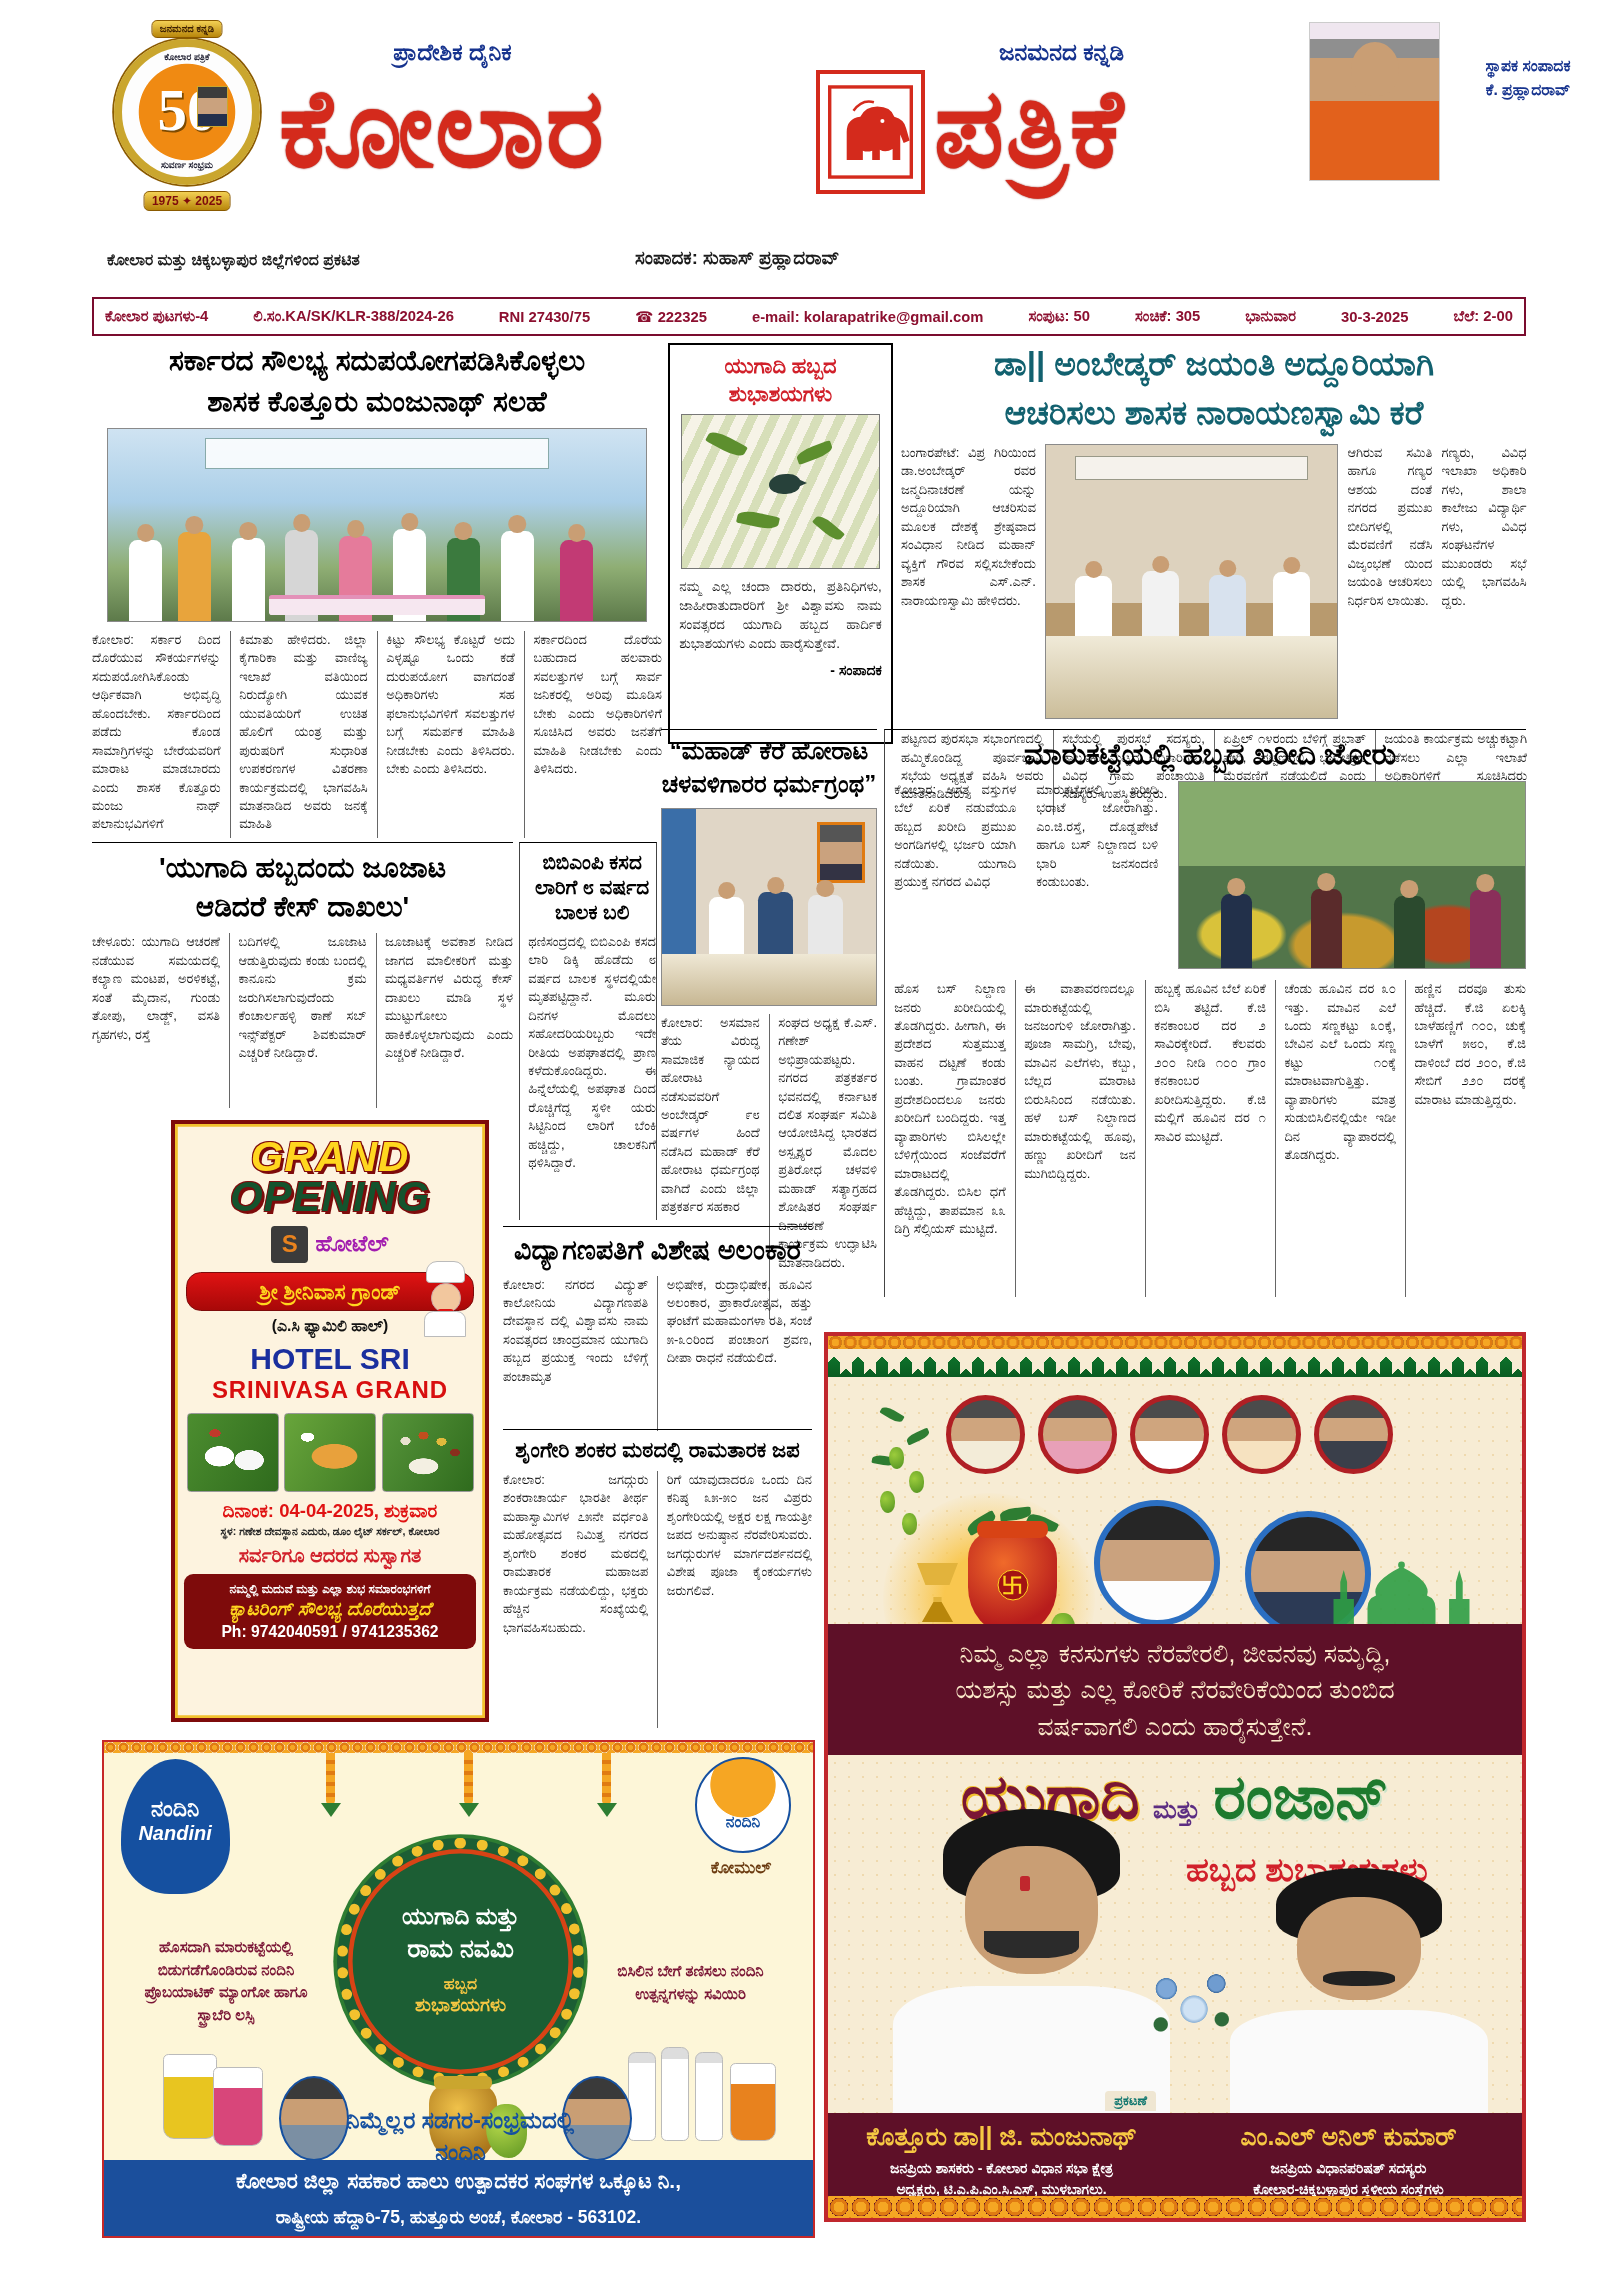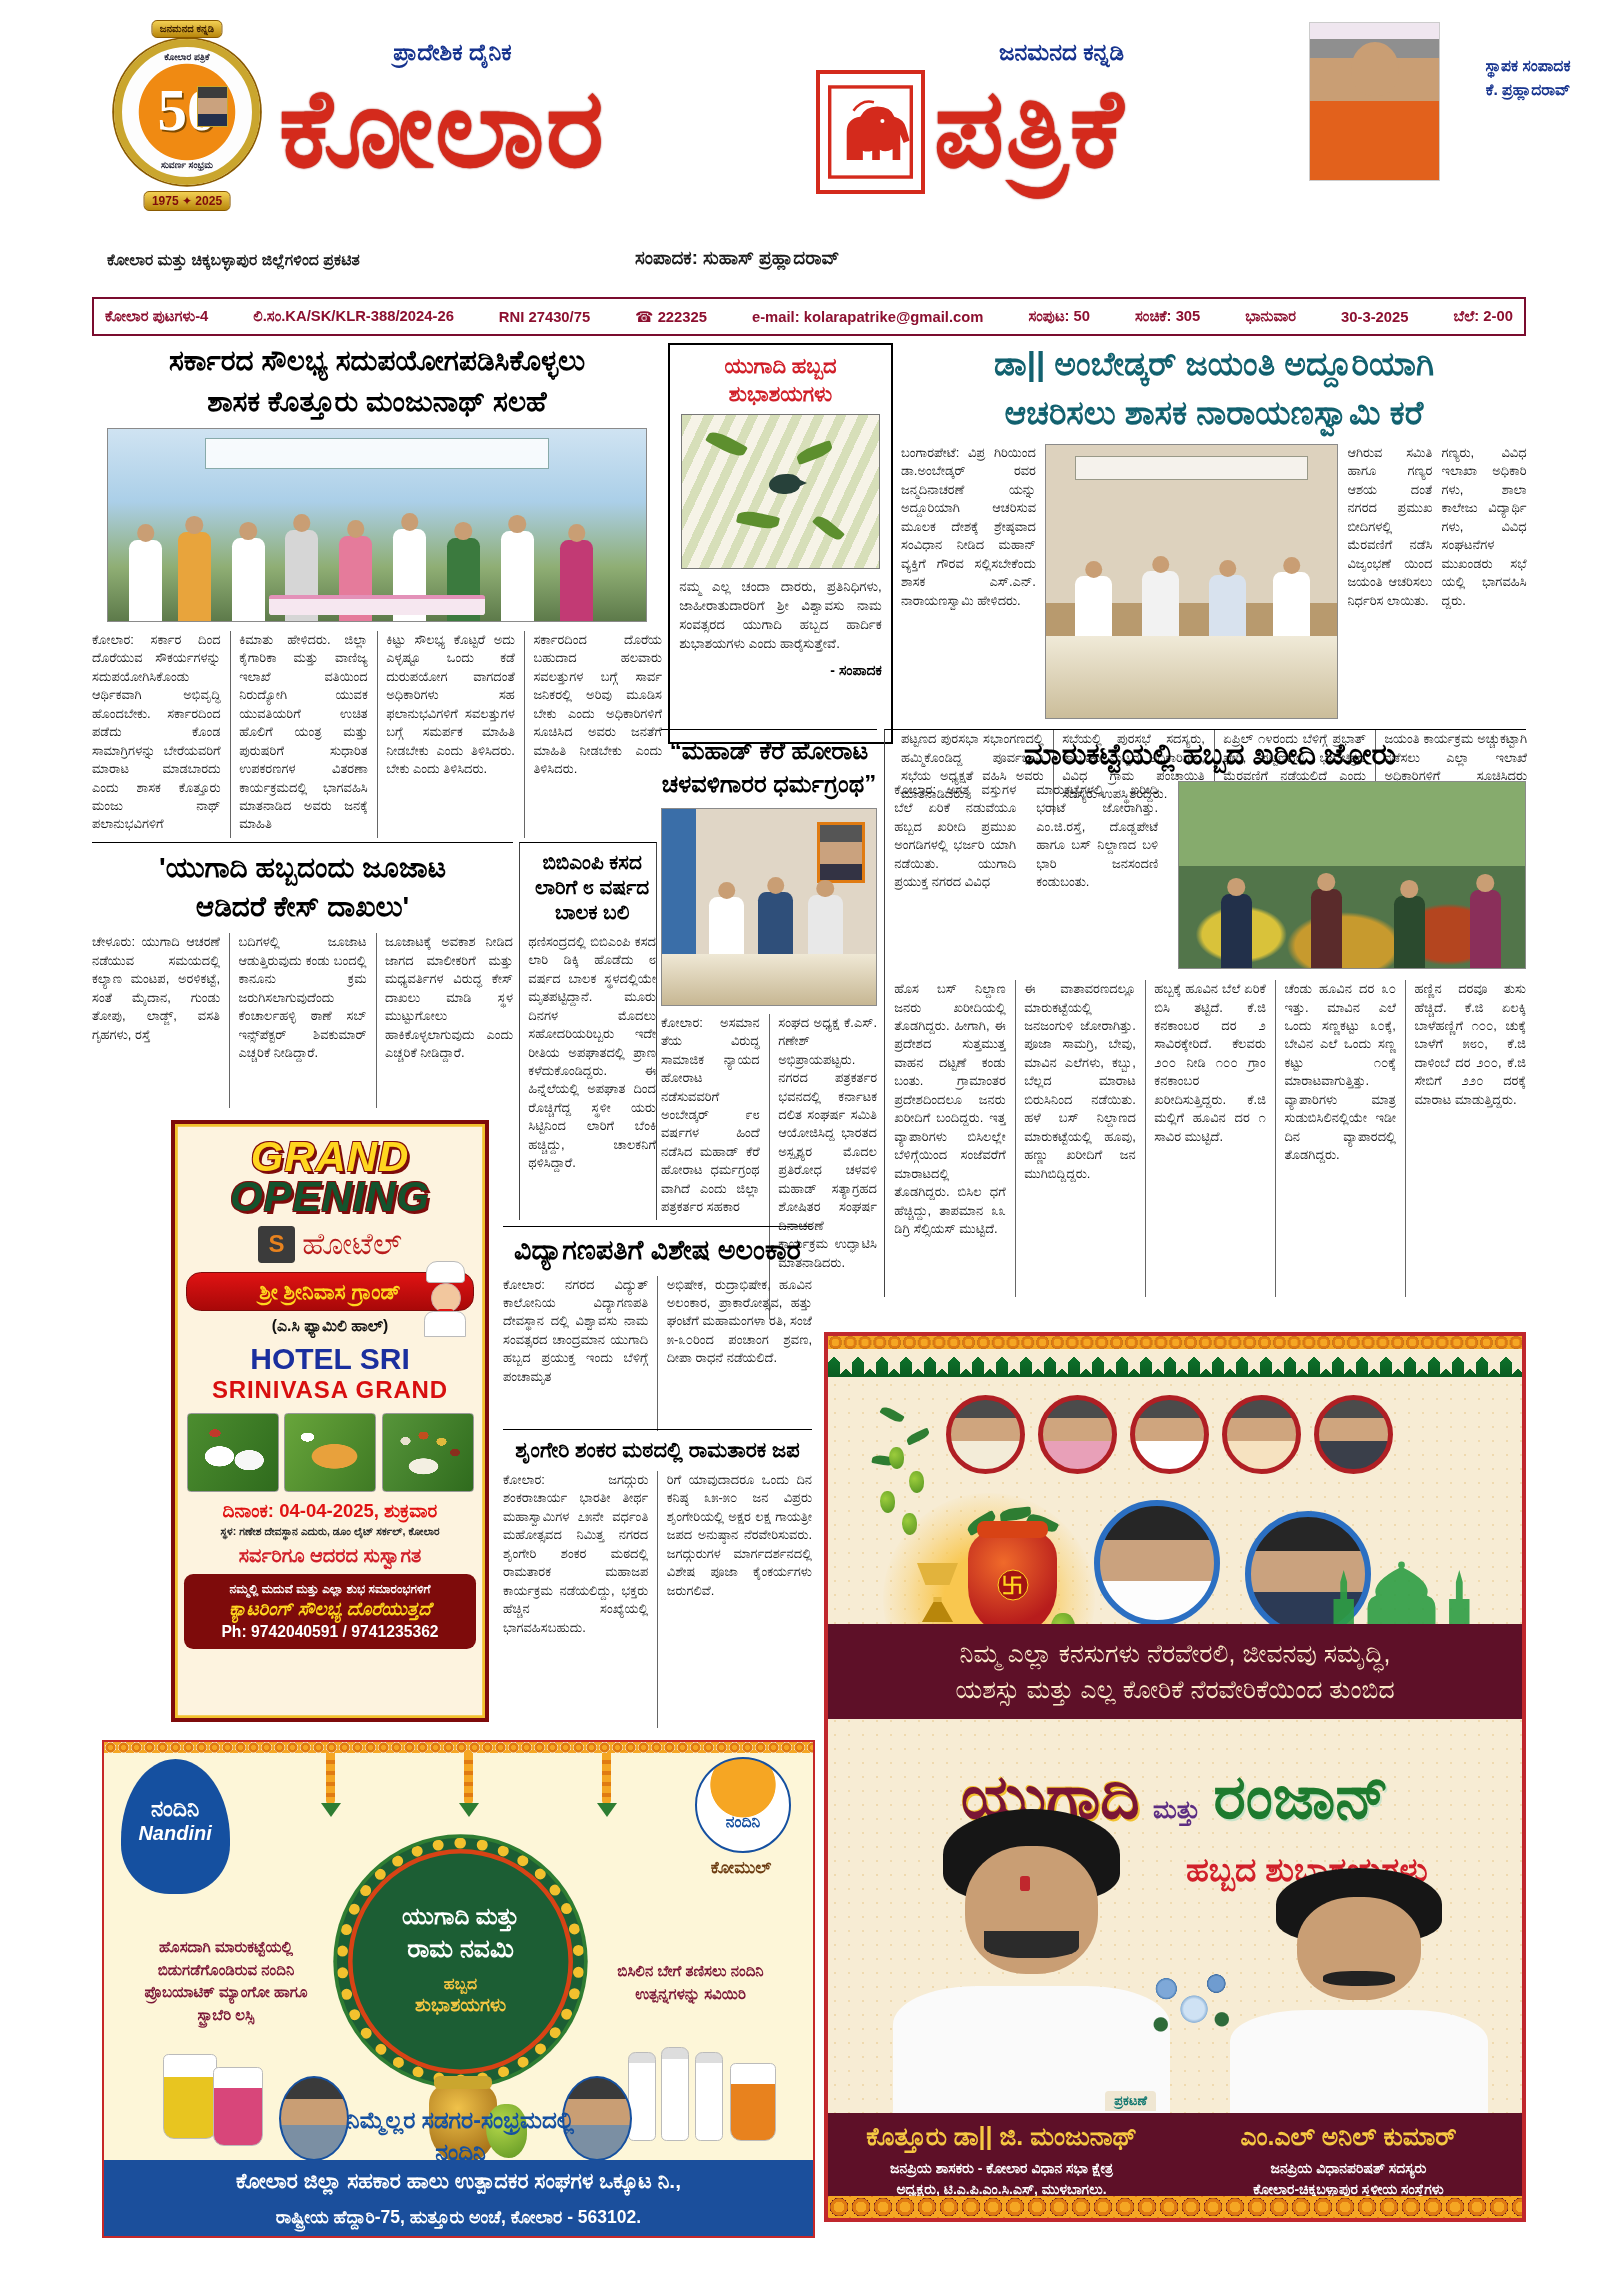--- a/index.html
+++ b/index.html
@@ -41,21 +41,21 @@
   .greetart{position:relative;height:155px;margin:7.4px 1.8px;border:0.9px solid #777;background:repeating-linear-gradient(115deg,rgba(122,162,47,.25) 0 9.2px,rgba(255,255,255,0) 9.2px 20px),#f6f3e7;overflow:hidden}
   .greetart .bird{position:absolute;left:44%;top:38%;width:31px;height:20px;border-radius:60% 40% 50% 50%;background:#27413a}
   .greetart .bird::before{content:"";position:absolute;right:-7.4px;top:5.5px;border-left:9.2px solid #27413a;border-top:4.6px solid transparent;border-bottom:4.6px solid transparent}
   .greetart .leaf{position:absolute;background:#5d8f2e;border-radius:50% 10% 50% 10%}
   
   #hotelad{left:171px;top:1120px;width:318px;height:602px;border:4.6px solid #7e0b0b;box-shadow:inset 0 0 0 2.8px #f2c12e;background:#fdf3df;padding:13px 9.2px 9.2px;text-align:center}
   .grandtxt{font-size:42px;font-weight:900;font-style:italic;letter-spacing:0.9px;line-height:.95;color:#ffd61f;text-shadow:2.8px 2.8px 0 #7e0b0b,-0.9px -0.9px 0 #7e0b0b,0.9px -0.9px 0 #7e0b0b,-0.9px 0.9px 0 #7e0b0b}
   .grandtxt.w{color:#14532d}
   .hotelrow{display:flex;align-items:center;justify-content:center;gap:7.4px;margin-top:9.2px}
   .hlogo{width:37px;height:37px;background:#3b3b3b;color:#e8821e;font-weight:900;font-size:24px;display:flex;align-items:center;justify-content:center;border-radius:3.7px}
-  .hkn{color:#b91c1c;font-weight:normal;font-size:30px}
+  .hkn{color:#a21caf;font-weight:bold;font-size:22px}
   .srbanner{margin:9.2px 1.8px 5.5px;background:linear-gradient(180deg,#e01313,#a80808);color:#ffd61f;font-weight:bold;font-size:21px;border-radius:14.8px;padding:6.5px 3.7px;border:1.8px solid #7e0b0b}
   .achall{font-weight:bold;font-size:15.7px;color:#111}
   .hen1{color:#1a2f9e;font-weight:900;font-size:30px;margin-top:7.4px}
   .hen2{color:#d80f0f;font-weight:900;font-size:24px;letter-spacing:0.9px}
   .foods{display:flex;gap:5.5px;justify-content:center;margin:9.2px 0 7.4px}
   .food{width:92px;height:79px;border:0.9px solid #999;border-radius:3.7px}
   .f1{background:radial-gradient(24px 16.6px at 35% 55%,#fff 60%,transparent 62%),radial-gradient(24px 16.6px at 68% 60%,#f7f7f7 60%,transparent 62%),radial-gradient(9.2px 6.5px at 30% 25%,#c0392b 60%,transparent 62%),linear-gradient(120deg,#4c8d2f,#2f6b1d)}
   .f2{background:radial-gradient(37px 20px at 55% 55%,#e8a13c 60%,transparent 63%),radial-gradient(11px 7.4px at 25% 30%,#fff 60%,transparent 62%),linear-gradient(120deg,#68a53b,#3f7a24)}
   .f3{background:radial-gradient(8.3px 6.5px at 25% 35%,#e8e2cf 60%,transparent 62%),radial-gradient(8.3px 6.5px at 45% 28%,#c24e1e 60%,transparent 62%),radial-gradient(8.3px 6.5px at 65% 36%,#e0b93c 60%,transparent 62%),radial-gradient(8.3px 6.5px at 80% 50%,#8a2f1d 60%,transparent 62%),radial-gradient(24px 13px at 45% 68%,#f3efe2 60%,transparent 63%),linear-gradient(120deg,#57953a,#2f6b1d)}
   .hdate{color:#e01313;font-weight:900;font-size:18.5px}
@@ -390,20 +390,21 @@
     <div class="mosque" style="right:33px;top:212px">
       <svg width="175" height="102" viewBox="0 0 200 120">
         <path fill="#2e9e44" d="M20 120 V60 h8 V40 l4-14 4 14 v20 h8 v60 z M156 120 V60 h8 V40 l4-14 4 14 v20 h8 v60 z M60 120 V70 q0-10 10-14 q-6-16 30-34 q36 18 30 34 q10 4 10 14 v50 z"></path>
         <circle cx="100" cy="20" r="4" fill="#2e9e44"></circle>
       </svg>
     </div>
 
     <div class="wishband" style="top:288px">
       <div>ನಿಮ್ಮ ಎಲ್ಲಾ ಕನಸುಗಳು ನೆರವೇರಲಿ, ಜೀವನವು ಸಮೃದ್ಧಿ,</div>
       <div>ಯಶಸ್ಸು ಮತ್ತು ಎಲ್ಲ ಕೋರಿಕೆ ನೆರವೇರಿಕೆಯಿಂದ ತುಂಬಿದ</div>
+      <div>ವರ್ಷವಾಗಲಿ ಎಂದು ಹಾರೈಸುತ್ತೇನೆ.</div>
     </div>
 
     <div class="ftitle" style="top:426px">
       <span class="ft1">ಯುಗಾದಿ</span>
       <span class="ftm">ಮತ್ತು</span>
       <span class="ft2">ರಂಜಾನ್</span>
     </div>
     <div class="fsub" style="top:515px">ಹಬ್ಬದ ಶುಭಾಶಯಗಳು</div>
 
     <div class="man" style="left:65px;top:473px;width:277px;height:305px">

